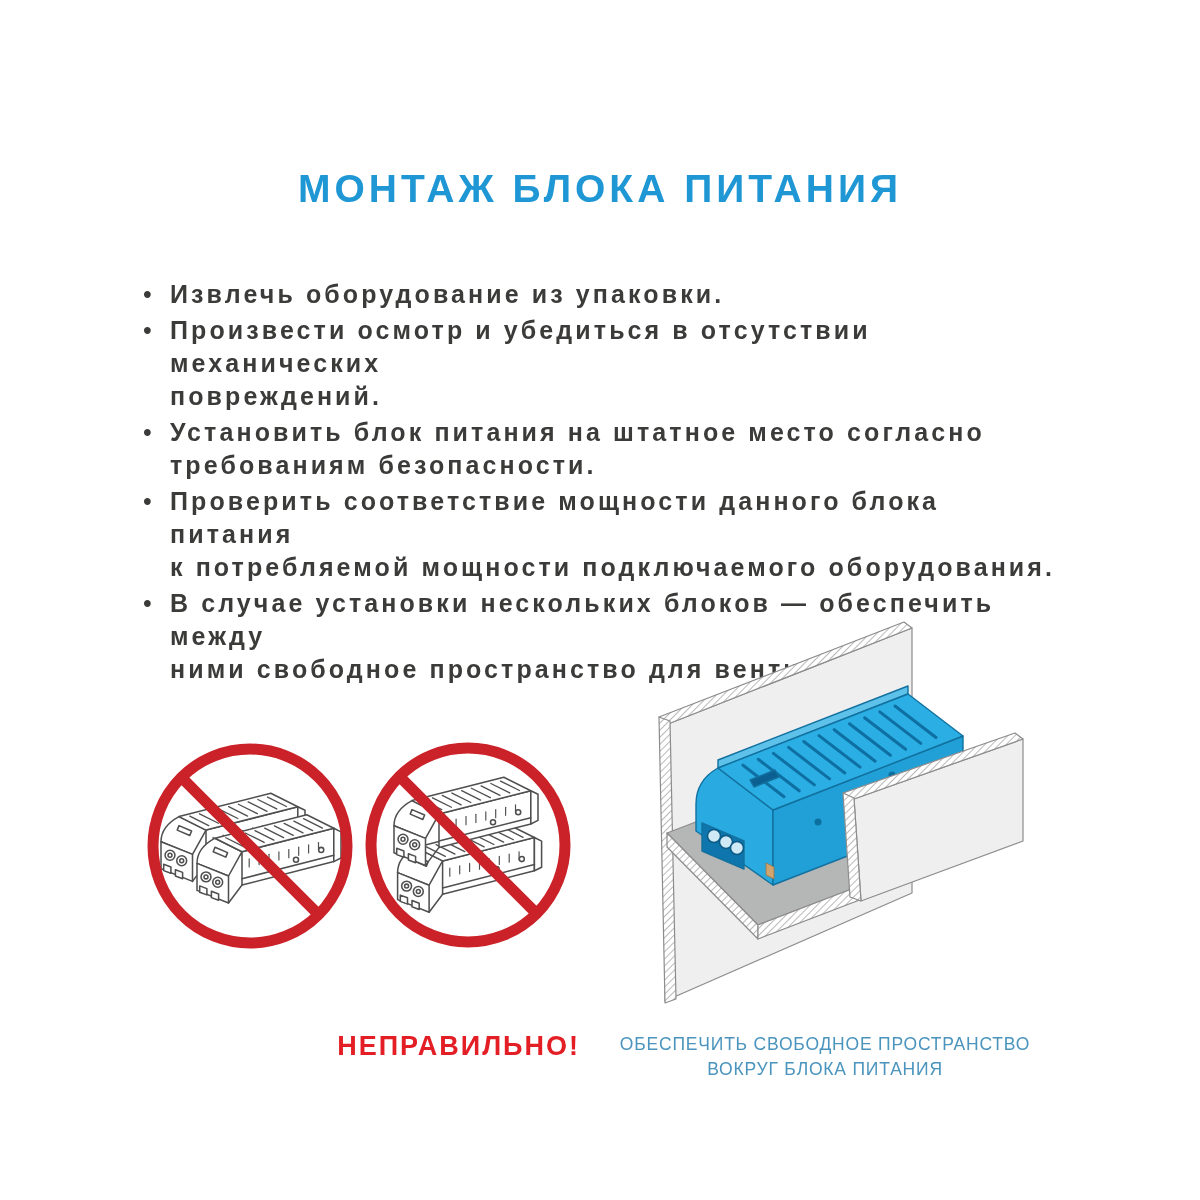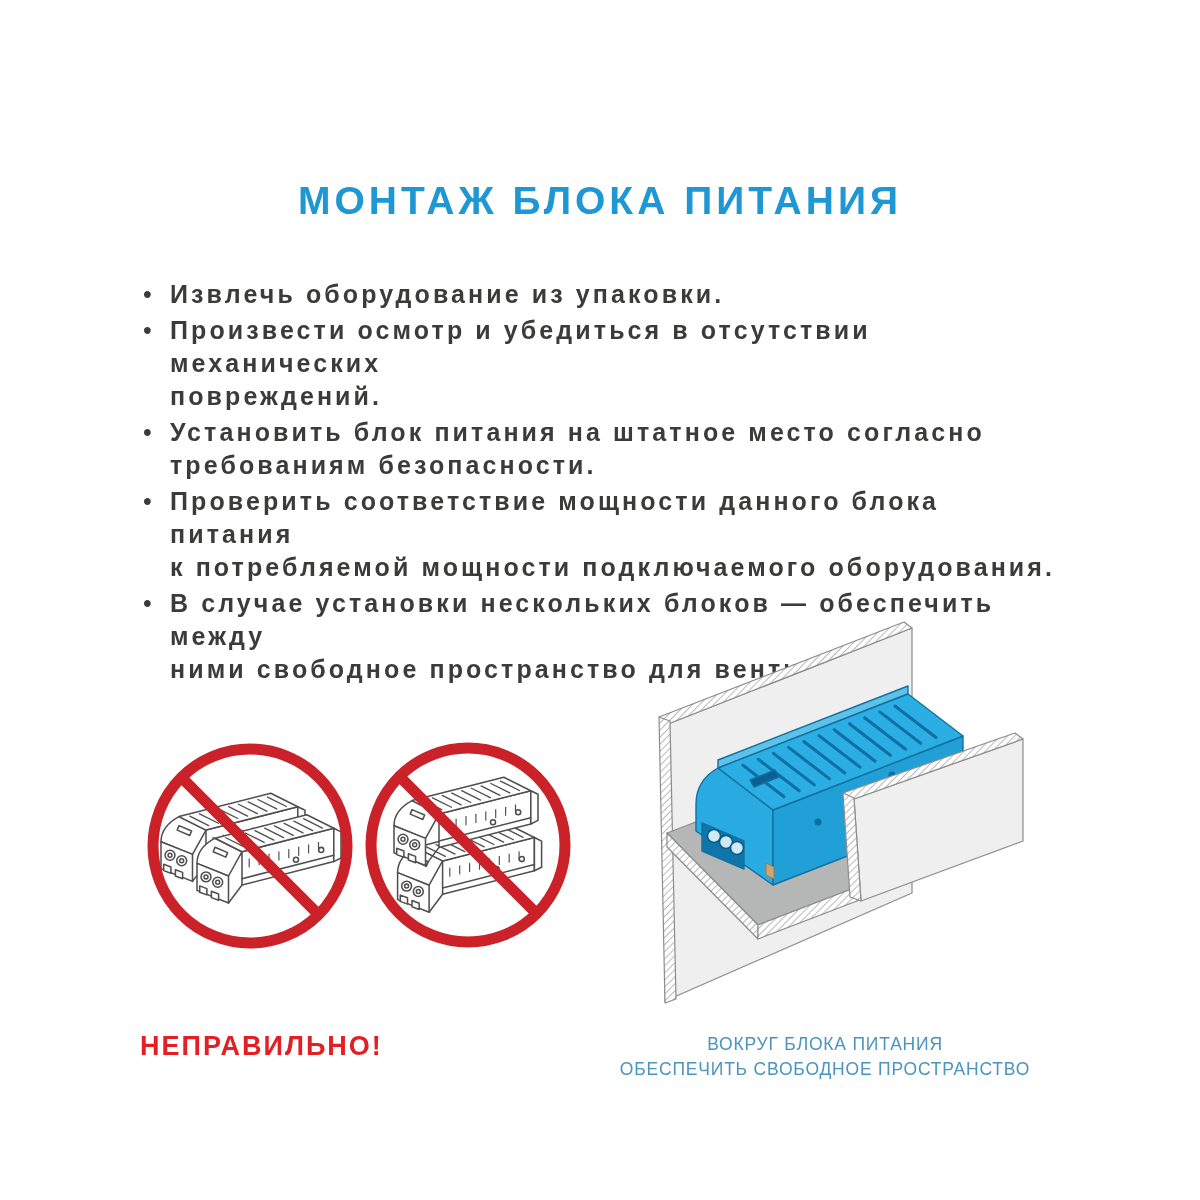--- a/index.html
+++ b/index.html
@@ -1,31 +1,31 @@
 <!DOCTYPE html>
 <html><head>
 <meta charset="utf-8">
 <style>
   html,body{margin:0;padding:0;background:#fff;}
   .canvas{position:relative;width:1200px;height:1200px;background:#ffffff;
           font-family:"Liberation Sans", sans-serif;overflow:hidden;}
 
-  .title{position:absolute;left:0;right:0;top:163px;margin:16px;text-align:center;
+  .title{position:absolute;left:0;right:0;top:163px;margin:4px;text-align:center;
          font-size:39px;font-weight:bold;letter-spacing:4px;color:#1f97d4;}
 
   .bullets{position:absolute;left:141px;top:278px;width:930px;margin:0;padding:0;
            list-style:none;font-size:25px;line-height:33px;letter-spacing:3.1px;
            color:#3b3b3a;}
   .bullets li{position:relative;padding-left:29px;margin-bottom:3px;}
   .bullets li::before{content:"\2022";position:absolute;left:2px;top:0;}
   .bullets .li-text{white-space:pre-line;font-weight:bold;}
 
   .wrong-figure{position:absolute;left:140px;top:736px;width:460px;height:222px;}
   .wrong-label{position:absolute;left:140px;top:1031px;width:440px;margin:0;
-               text-align:left;font-size:27px;font-weight:bold;letter-spacing:2px;
+               text-align:right;font-size:27px;font-weight:bold;letter-spacing:2px;
                color:#e31e24;}
 
   .correct-figure{position:absolute;left:640px;top:615px;width:400px;height:400px;}
   .correct-caption{position:absolute;left:602px;top:1032px;width:446px;margin:0;
                    text-align:center;font-size:17.5px;line-height:25px;
                    letter-spacing:0.8px;font-weight:bold;color:#4a94bd;}
   .correct-caption span{display:block;font-weight:normal;}
 </style>
 </head>
 <body>
@@ -171,17 +171,17 @@
     </g>
 
     <g stroke="#8c8c8c" stroke-width="1.2" stroke-linejoin="round">
       <polygon points="214,184 383,124 383,226 221,286" fill="#efeff0"></polygon>
       <polygon points="203,178 375,118 383,124 214,184" fill="url(#hatch)"></polygon>
       <polygon points="203,178 214,183 221,286 210,282" fill="url(#hatch)"></polygon>
     </g>
   </svg>
 
   <p class="correct-caption">
+    <span>ОБЕСПЕЧИТЬ СВОБОДНОЕ ПРОСТРАНСТВО</span>
     <span>ВОКРУГ БЛОКА ПИТАНИЯ</span>
-    <span>ОБЕСПЕЧИТЬ СВОБОДНОЕ ПРОСТРАНСТВО</span>
   </p>
 
 </div>
 
 </body></html>

